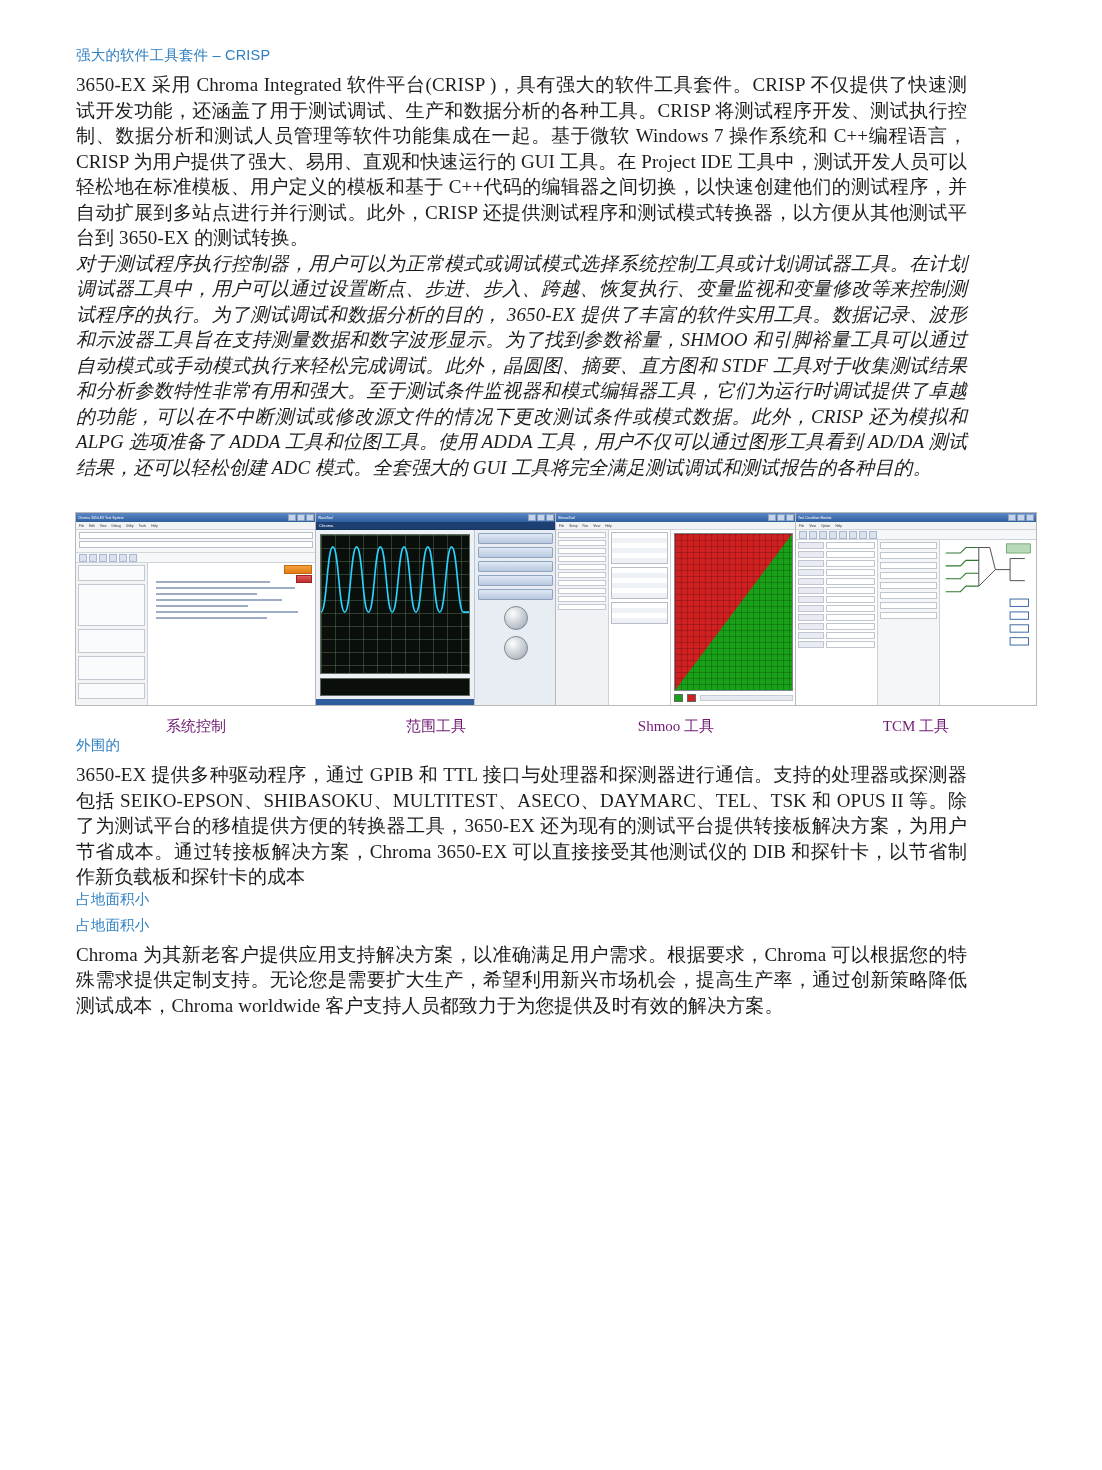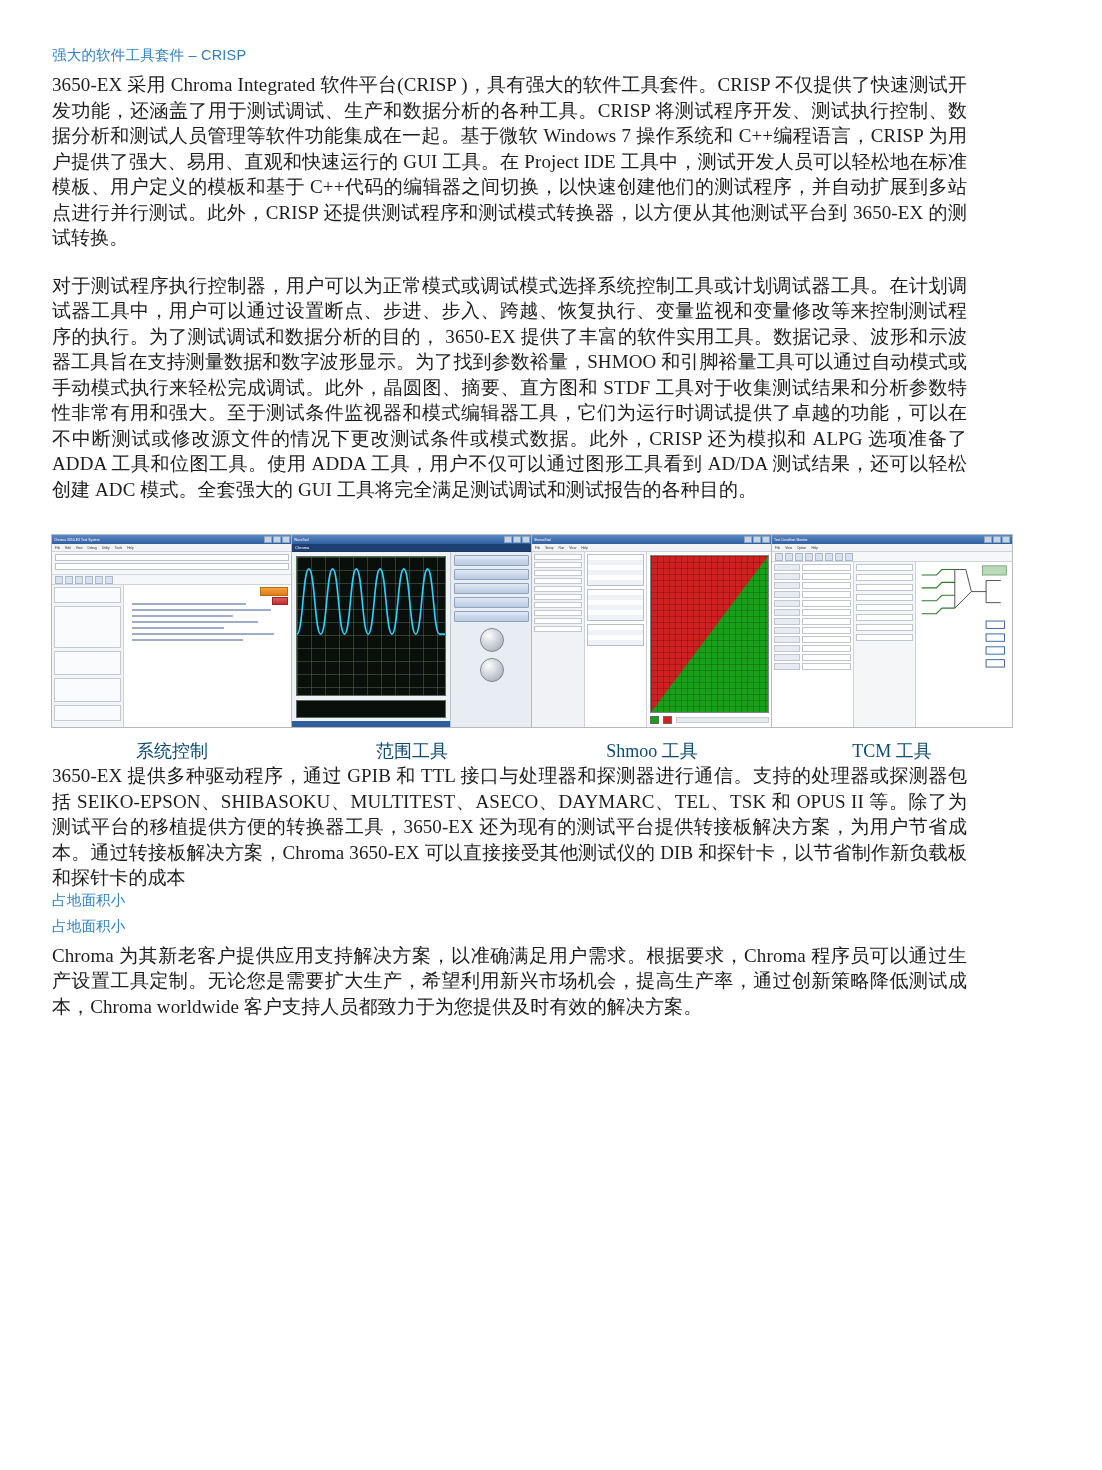--- a/index.html
+++ b/index.html
@@ -10,21 +10,21 @@
   body {
     width: 1102px;
     height: 1470px;
     font-family: "Liberation Serif", serif;
     color: #222222;
     position: relative;
     overflow: hidden;
   }
   .page {
     box-sizing: border-box;
-    padding: 46px 52px 0 52px;
+    padding: 46px 52px 0 76px;
     width: 1019px;
   }
   h2.section-heading {
     font-family: "Liberation Sans", sans-serif;
     font-size: 14.5px;
     font-weight: normal;
     color: #2f7fc1;
     margin: 0 0 7px 0;
     letter-spacing: 0.2px;
   }
@@ -35,21 +35,21 @@
     font-family: "Liberation Serif", serif;
     font-size: 19px;
     line-height: 25.5px;
     margin: 0 0 0 0;
     text-align: justify;
     text-justify: inter-ideograph;
     color: #1d1d1d;
     letter-spacing: 0.1px;
   }
   p.body-text + p.body-text {
-    margin-top: 22px;
+    font-style: italic;
   }
   .figure-row {
     display: flex;
     justify-content: space-between;
     margin-top: 32px;
     width: 100%;
   }
   .figure {
     width: 240px;
     display: flex;
@@ -59,22 +59,22 @@
   .figure .frame {
     width: 240px;
     height: 192px;
     border: 1px solid #b9b9b9;
     background: #e9eef3;
     position: relative;
     overflow: hidden;
   }
   .figure .caption {
     font-family: "Liberation Serif", serif;
-    font-size: 18px;
-    color: #0c4a6e;
+    font-size: 15px;
+    color: #701a75;
     margin-top: 11px;
     text-align: left;
   }
   
   .win {
     position: absolute;
     inset: 0;
     background: #eef1f5;
     display: flex;
     flex-direction: column;
@@ -657,20 +657,21 @@
               </svg>
             </div>
           </div>
         </div>
       </div>
       <div class="caption">TCM 工具</div>
     </div>
 
   </div>
 
+  <h2 class="section-heading heading-gap">外围的</h2>
   <p class="body-text">3650-EX 提供多种驱动程序，通过 GPIB 和 TTL 接口与处理器和探测器进行通信。支持的处理器或探测器包括 SEIKO-EPSON、SHIBASOKU、MULTITEST、ASECO、DAYMARC、TEL、TSK 和 OPUS II 等。除了为测试平台的移植提供方便的转换器工具，3650-EX 还为现有的测试平台提供转接板解决方案，为用户节省成本。通过转接板解决方案，Chroma 3650-EX 可以直接接受其他测试仪的 DIB 和探针卡，以节省制作新负载板和探针卡的成本</p>
 
   <h2 class="section-heading heading-gap">占地面积小</h2>
 
   <h2 class="section-heading heading-gap">占地面积小</h2>
-  <p class="body-text">Chroma 为其新老客户提供应用支持解决方案，以准确满足用户需求。根据要求，Chroma 程序员可以通过生产设置工具定制。无论您是需要扩大生产，希望利用新兴市场机会，提高生产率，通过创新策略降低测试成本，Chroma worldwide 客户支持人员都致力于为您提供及时有效的解决方案。</p>
+  <p class="body-text">Chroma 为其新老客户提供应用支持解决方案，以准确满足用户需求。根据要求，Chroma 可以根据您的特殊需求提供定制支持。无论您是需要扩大生产，希望利用新兴市场机会，提高生产率，通过创新策略降低测试成本，Chroma worldwide 客户支持人员都致力于为您提供及时有效的解决方案。</p>
 
 </div>
 
 </body></html>

